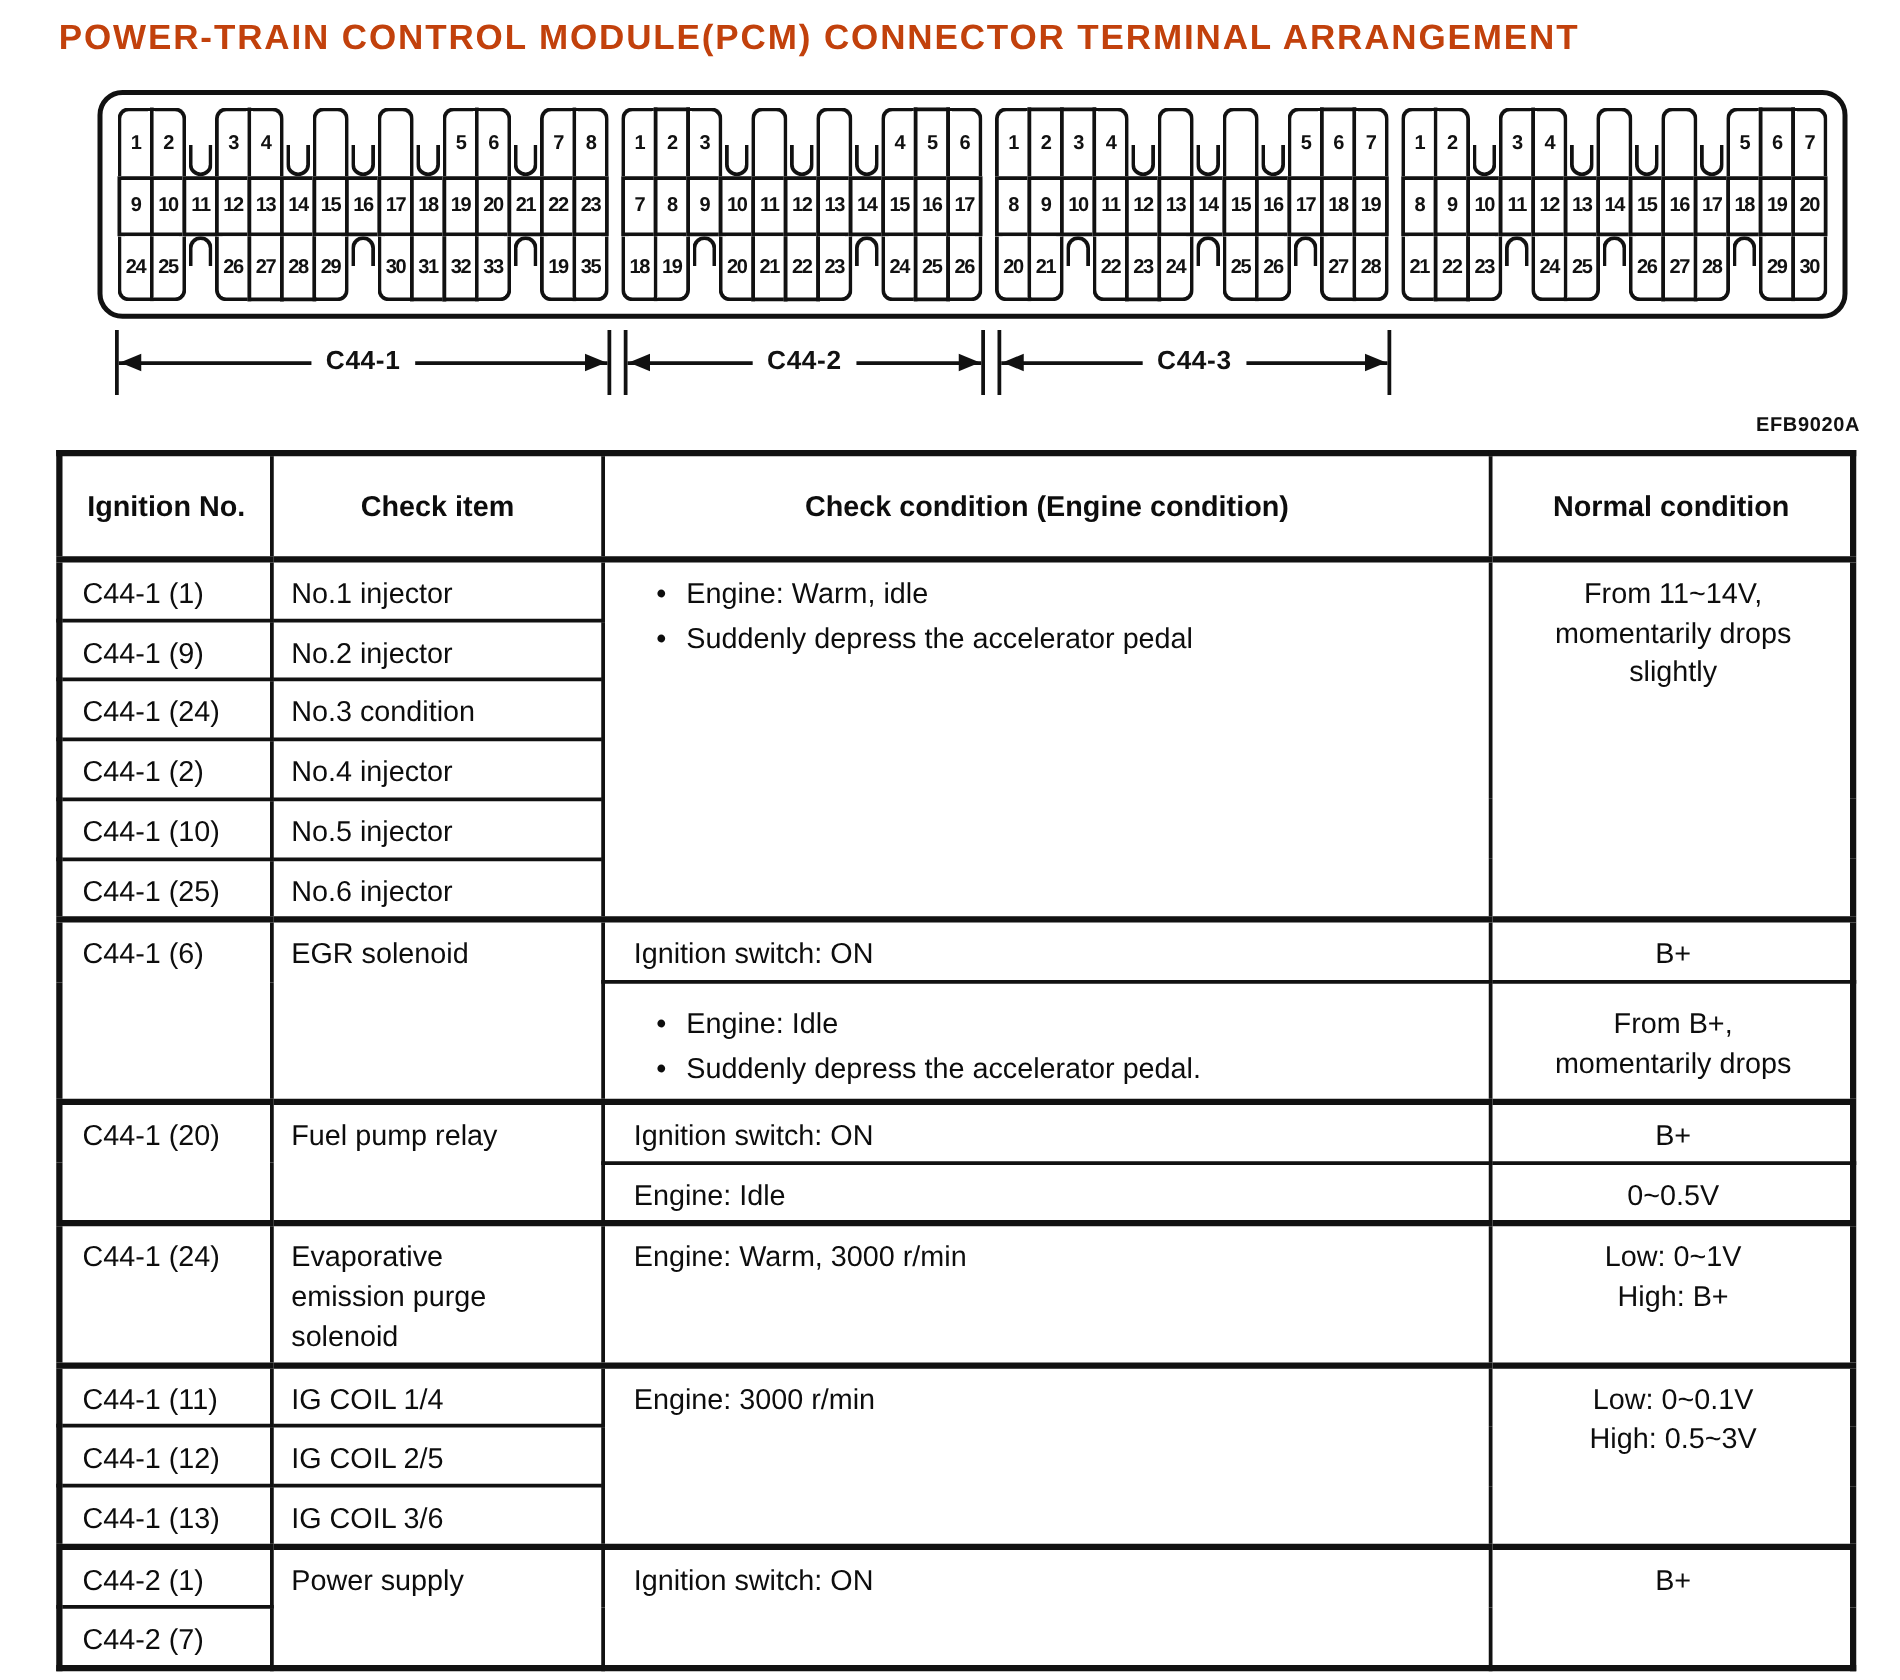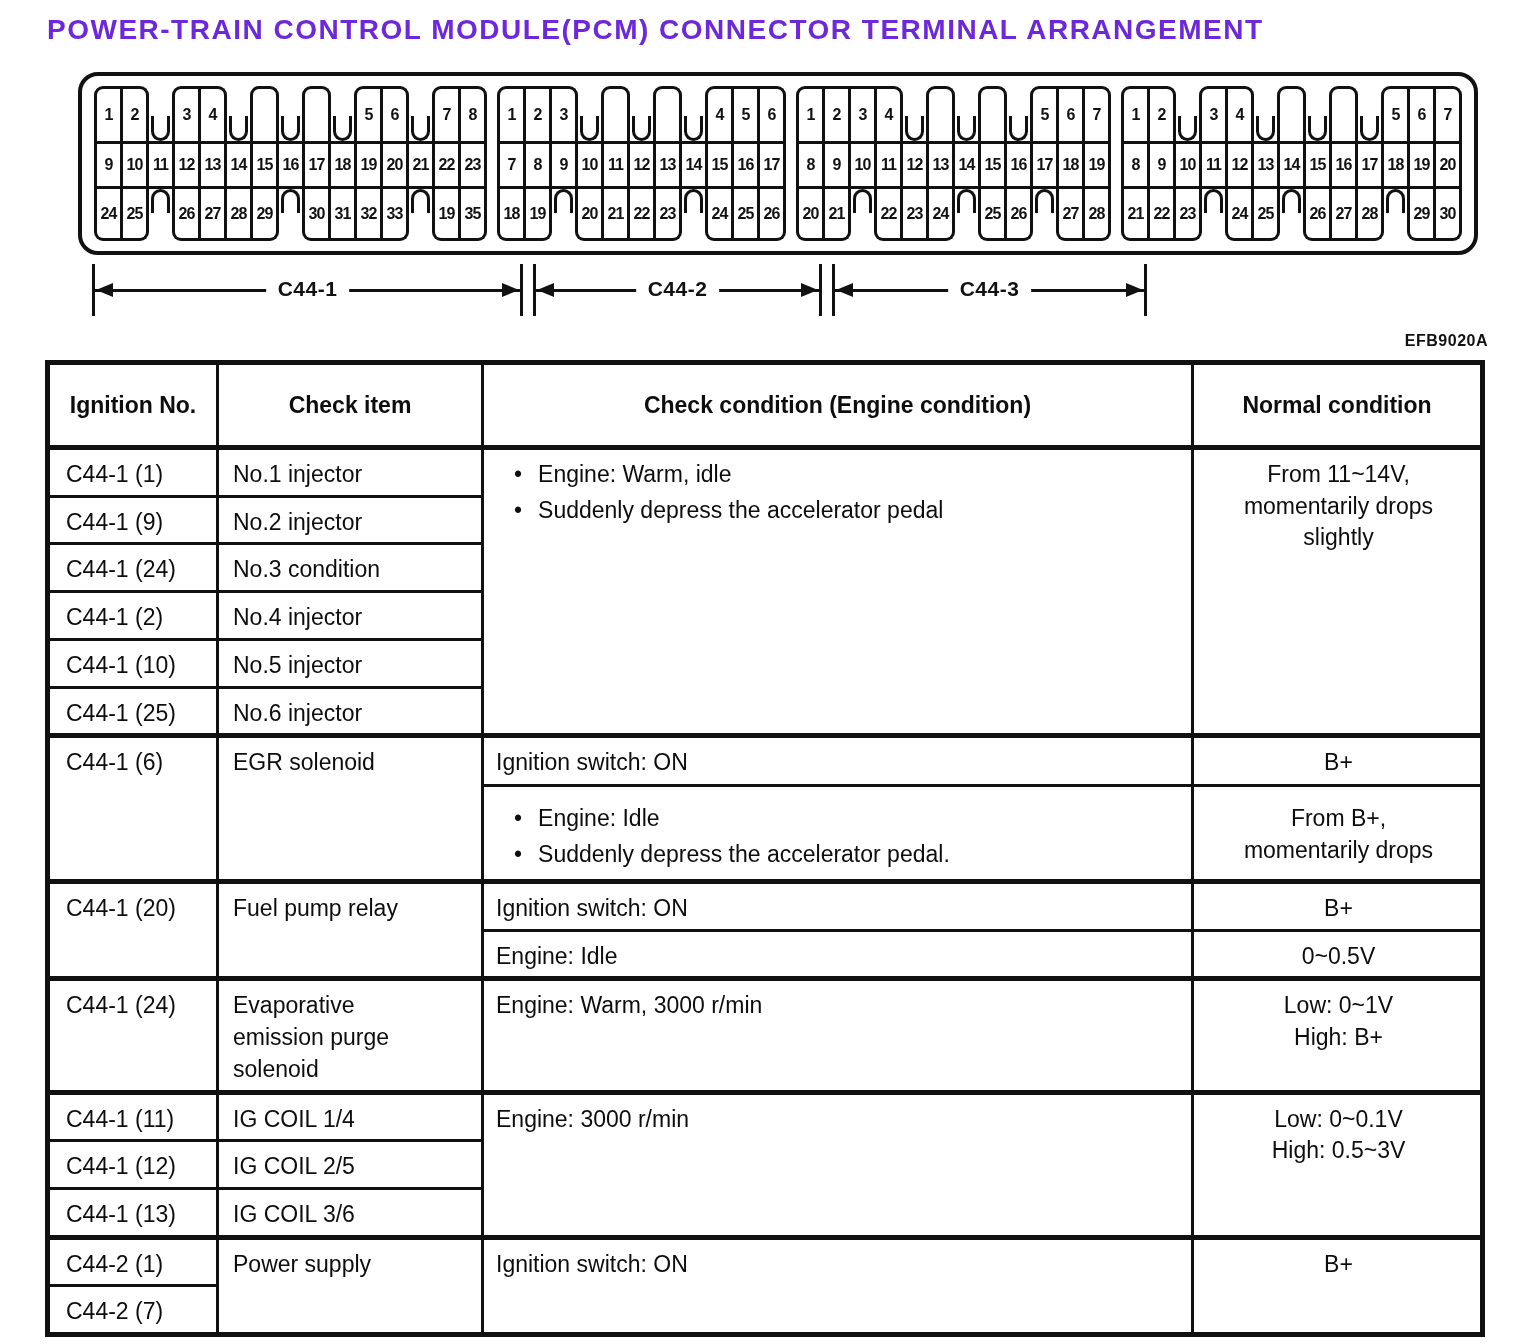--- a/index.html
+++ b/index.html
@@ -5,21 +5,21 @@
   html,body{margin:0;padding:0;background:#fff;}
   body{
     width:1520px;min-height:1344px;box-sizing:border-box;
     padding:14px 30px 20px 45px;
     font-family:"Liberation Sans", sans-serif;color:#111;
     -webkit-font-smoothing:antialiased;
   }
   
   .doc-title{
     font-size:28px;font-weight:bold;letter-spacing:1.5px;
-    margin:0 0 26px 2px;color:#6d28d9;
+    margin:0 0 26px 2px;color:#c2410c;
   }
   
   .connector-box{
     margin-left:33px;width:fit-content;
     border:4px solid #111;border-radius:20px;
     padding:10px 12px;background:#fff;
     display:flex;gap:10px;align-items:flex-start;
   }
   .connector{display:flex;flex-direction:column;}
   .pin-row{display:flex;}
@@ -70,21 +70,21 @@
     border:3px solid #111;border-bottom:5px solid #111;
     font-size:23px;font-weight:bold;text-align:center;vertical-align:middle;
     height:72px;padding:4px 6px;
   }
   .spec td{
     border:3px solid #111;vertical-align:top;
     padding:9px 10px 4px 14px;line-height:1.38;
   }
   .spec td.gt{border-top:5px solid #111;}
   td.term{padding-left:16px;white-space:nowrap;}
-  td.cond{padding-left:12px;}
+  td.cond{padding-left:23px;}
   td.norm{padding-left:13px;text-align:center;}
   .bullet-line{display:flex;padding-left:18px;margin-bottom:4px;}
   .bullet-line::before{content:"\2022";margin-right:16px;font-size:23px;}
   .pad-mid{padding-top:16px !important;}
 </style>
 </head>
 <body>
 
 <h1 class="doc-title">POWER-TRAIN CONTROL MODULE(PCM) CONNECTOR TERMINAL ARRANGEMENT</h1>
 
@@ -322,21 +322,21 @@
         <div class="cell ml notch">
           <div class="notch-shape"></div>
         </div>
         <div class="cell ml pin rbl">29</div>
         <div class="cell ml pin rbr">30</div>
       </div>
     </div>
   </div>
 
 <div class="dim-row">
-  <div class="dim" style="width:431px">
+  <div class="dim" style="width:397px">
     <span class="dim-bar l"></span>
     <span class="dim-line"></span>
     <span class="dim-arrow l"></span>
     <span class="dim-arrow r"></span>
     <span class="dim-label">C44-1</span>
     <span class="dim-bar r"></span>
   </div>
   <div class="dim" style="width:289px">
     <span class="dim-bar l"></span>
     <span class="dim-line"></span>

